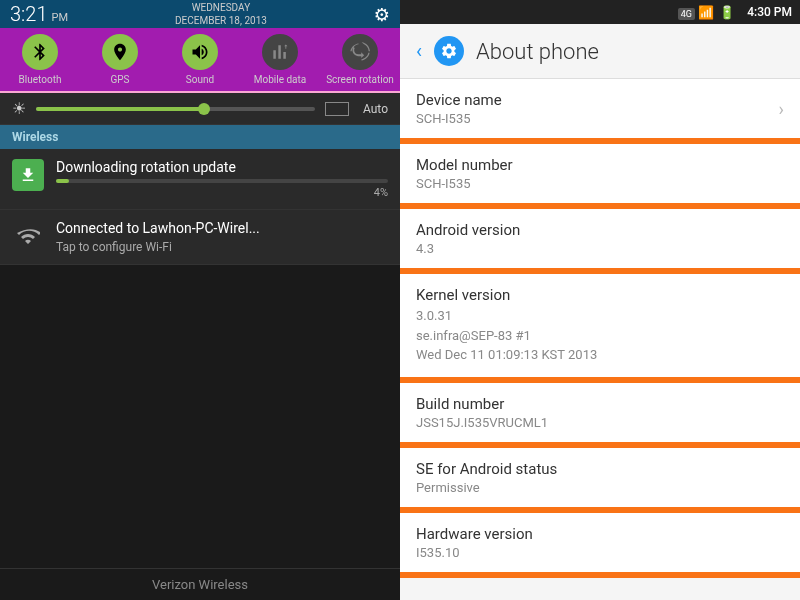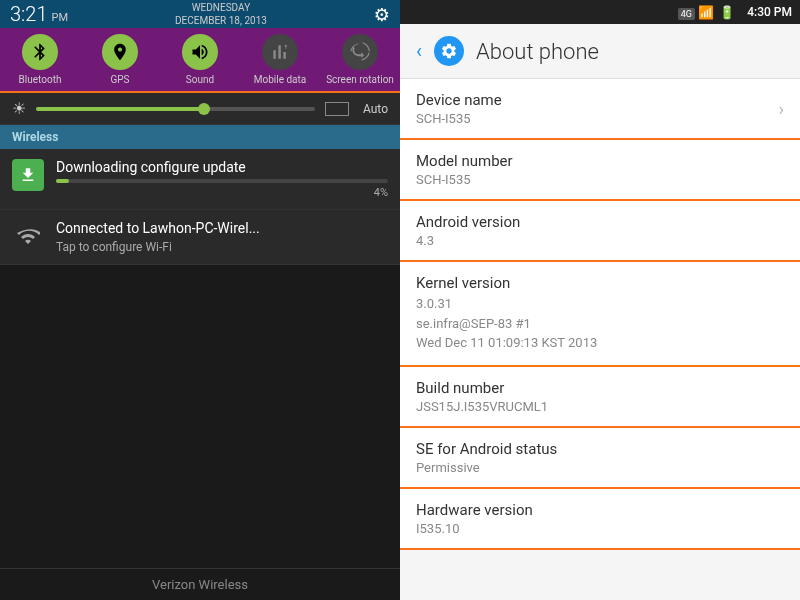--- a/index.html
+++ b/index.html
@@ -54,24 +54,24 @@
       text-align: center;
       line-height: 1.3;
     }
 
     .settings-gear {
       font-size: 18px;
       color: #fff;
     }
 
     .quick-toggles {
-      background: #701a75;
+      background: #a21caf;
       display: flex;
       padding: 6px 0;
-      border-bottom: 2px solid #f97316;
+      border-bottom: 2px solid #f9a8d4;
     }
 
     .toggle-item {
       flex: 1;
       display: flex;
       flex-direction: column;
       align-items: center;
       gap: 4px;
       cursor: pointer;
     }
@@ -321,21 +321,21 @@
 
     .settings-list {
       flex: 1;
       overflow-y: auto;
       background: #f5f5f5;
     }
 
     .settings-item {
       background: #fff;
       padding: 12px 16px;
-      border-bottom: 2px solid #f97316;
+      border-bottom: 6px solid #f97316;
       display: flex;
       justify-content: space-between;
       align-items: center;
       cursor: pointer;
     }
 
     .settings-item-content {
       flex: 1;
     }
 
@@ -447,21 +447,21 @@
     <span>Wireless</span>
   </div>
 
   <div class="notification-item">
     <div class="notif-icon notif-icon-update">
       <svg width="18" height="18" viewBox="0 0 24 24" fill="white">
         <path d="M19 9h-4V3H9v6H5l7 7 7-7zM5 18v2h14v-2H5z"></path>
       </svg>
     </div>
     <div class="notif-content">
-      <div class="notif-title">Downloading configure update</div>
+      <div class="notif-title">Downloading rotation update</div>
       <div class="notif-progress-bar">
         <div class="notif-progress-fill"></div>
       </div>
       <div class="notif-percent">4%</div>
     </div>
   </div>
 
   <div class="notification-item">
     <div class="notif-icon notif-icon-wifi">
       <svg width="24" height="24" viewBox="0 0 24 24" fill="#aaa">

